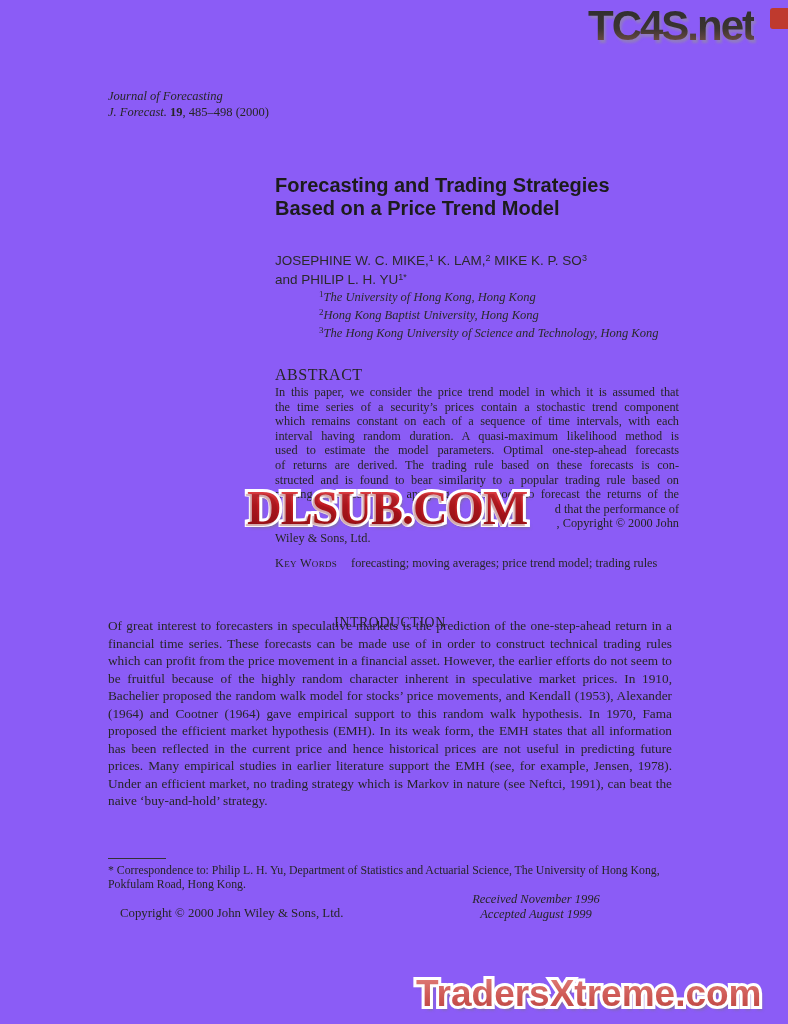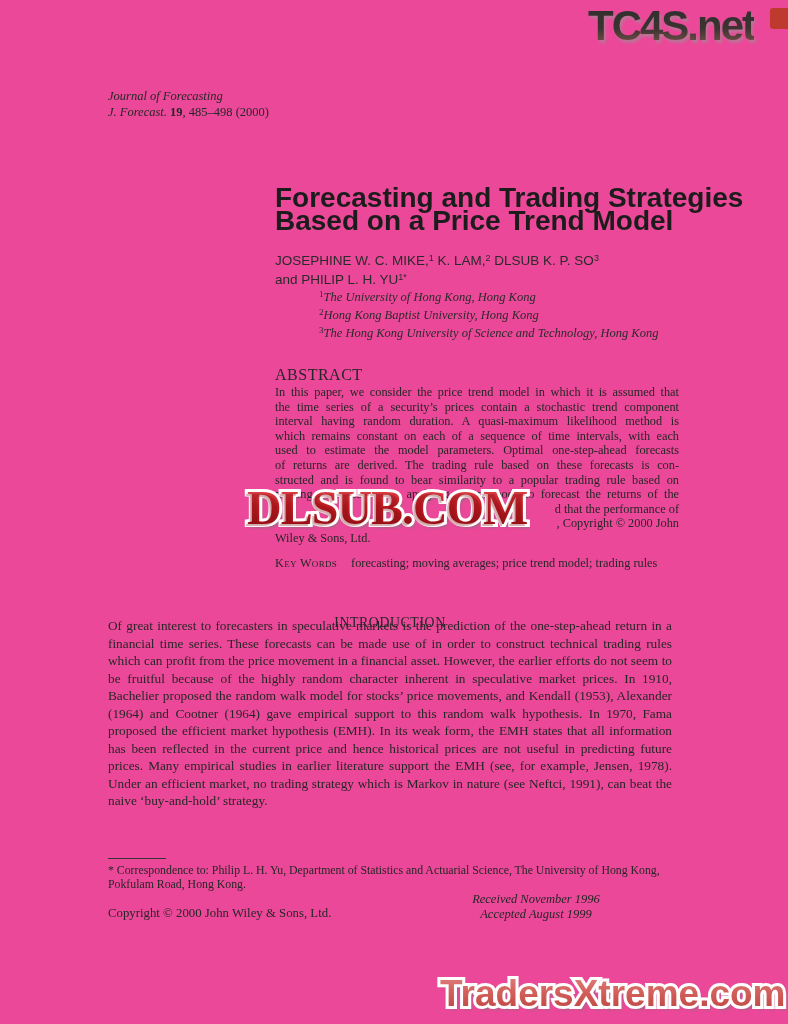--- a/index.html
+++ b/index.html
@@ -1,18 +1,18 @@
 <!DOCTYPE html>
 <html><head>
 <meta charset="utf-8">
 <style>
   html,body { margin:0; padding:0; background:#ffffff; }
   .page {
     position:relative; width:788px; height:1024px;
-    background:#ec4899; overflow:hidden;
+    background:#8b5cf6; overflow:hidden;
     font-family:"Liberation Serif","DejaVu Serif",serif;
     color:#262626;
   }
   .abs { position:absolute; }
 
   
   .wm-stack { position:relative; display:inline-block; white-space:nowrap; }
   .wm-stack .stroke-layer {
     position:absolute; left:0; top:0;
     -webkit-text-stroke:6px #ffffff;
@@ -38,38 +38,38 @@
   .wm-mid { left:247px; top:484px;
     font-family:"Liberation Serif","DejaVu Serif",serif;
     font-weight:bold; font-size:48px; letter-spacing:-1px; line-height:1;
   }
   .wm-mid .fill-layer {
     background:linear-gradient(180deg,#ef5a5e 0%,#c31b22 45%,#8f0d12 100%);
     -webkit-background-clip:text; background-clip:text; color:transparent;
     text-shadow:-2px 2px 1px rgba(125,15,20,0.35);
   }
 
-  .wm-bottom { left:440px; top:975px;
+  .wm-bottom { left:416px; top:975px;
     font-family:"Liberation Sans","DejaVu Sans",sans-serif;
     font-weight:bold; font-size:37px; line-height:1;text-decoration:underline;
   }
   .wm-bottom .fill-layer {
     background:linear-gradient(180deg,#e2837f 0%,#cf5a56 55%,#b9423e 100%);
     -webkit-background-clip:text; background-clip:text; color:transparent;
   }
 
   
   .journal-header { left:108px; top:88px; font-size:12.5px; line-height:16px; }
   .journal-header .it { font-style:italic; }
   .journal-header .vol { font-weight:bold; }
 
   
-  .title { left:275px; top:186px;
+  .title { left:275px; top:174px;
     font-family:"Liberation Sans","DejaVu Sans",sans-serif;
-    font-weight:bold; font-size:28px; line-height:23px; color:#1c1c1c;
+    font-weight:bold; font-size:20px; line-height:23px; color:#1c1c1c;
   }
   .authors { left:275px; top:250px;
     font-family:"Liberation Sans","DejaVu Sans",sans-serif;
     font-size:13.5px; line-height:16px; color:#2a2a2a;
   }
   .authors sup, .affils sup { font-size:9px; vertical-align:4px; }
   .affils { left:275px; top:287px;
     font-family:Liberation Serif, serif;
     font-style:italic; font-size:12.5px; line-height:15px; color:#2a2a2a;margin-left:44px;
   }
@@ -89,21 +89,21 @@
   .intro-heading { left:108px; top:615px; width:564px; text-align:center;
     font-size:13.8px; letter-spacing:0.6px; }
   .intro-paragraph { left:108px; top:617px; width:564px;
     font-size:13.3px; line-height:17.5px; text-align:justify; }
 
   
   .footnote-rule { left:108px; top:858px; width:58px; border-top:1.4px solid #333; }
   .footnote { left:108px; top:863px; width:578px; font-size:11.8px; line-height:14.2px; }
   .dates { left:400px; top:892px; width:272px; text-align:center;
     font-style:italic; font-size:12.5px; line-height:14.8px; }
-  .copyright { left:108px; top:906px; font-size:12.8px; }
+  .copyright { left:120px; top:906px; font-size:12.8px; }
 </style>
 </head>
 <body>
 
 <div class="page">
 
   <div class="abs wm-top">
     <span>TC4S.net</span>
   </div>
   <div class="abs red-badge"></div>
@@ -112,36 +112,36 @@
     <div class="it">Journal of Forecasting</div>
     <div><span class="it">J. Forecast.</span> <span class="vol">19</span><span>, 485–498 (2000)</span></div>
   </div>
 
   <div class="abs title">
     <div>Forecasting and Trading Strategies</div>
     <div>Based on a Price Trend Model</div>
   </div>
 
   <div class="abs authors">
-    <div><span>JOSEPHINE W. C. MIKE,</span><sup>1</sup><span> K. LAM,</span><sup>2</sup><span> DLSUB K. P. SO</span><sup>3</sup></div>
+    <div><span>JOSEPHINE W. C. MIKE,</span><sup>1</sup><span> K. LAM,</span><sup>2</sup><span> MIKE K. P. SO</span><sup>3</sup></div>
     <div><span>and PHILIP L. H. YU</span><sup>1*</sup></div>
   </div>
 
   <div class="abs affils">
     <div><sup>1</sup><span>The University of Hong Kong, Hong Kong</span></div>
     <div><sup>2</sup><span>Hong Kong Baptist University, Hong Kong</span></div>
     <div><sup>3</sup><span>The Hong Kong University of Science and Technology, Hong Kong</span></div>
   </div>
 
   <div class="abs abstract-heading">ABSTRACT</div>
   <div class="abs abstract-body">
     <div class="abs-line">In this paper, we consider the price trend model in which it is assumed that</div>
     <div class="abs-line">the time series of a security’s prices contain a stochastic trend component</div>
+    <div class="abs-line">which remains constant on each of a sequence of time intervals, with each</div>
     <div class="abs-line">interval having random duration. A quasi-maximum likelihood method is</div>
-    <div class="abs-line">which remains constant on each of a sequence of time intervals, with each</div>
     <div class="abs-line">used to estimate the model parameters. Optimal one-step-ahead forecasts</div>
     <div class="abs-line">of returns are derived. The trading rule based on these forecasts is con-</div>
     <div class="abs-line">structed and is found to bear similarity to a popular trading rule based on</div>
     <div class="abs-line">moving averages. When applying the methods to forecast the returns of the</div>
     <div class="abs-line ar">d that the performance of</div>
     <div class="abs-line ar">, Copyright © 2000 John</div>
     <div class="abs-line al">Wiley &amp; Sons, Ltd.</div>
   </div>
 
   <div class="abs wm-mid">

